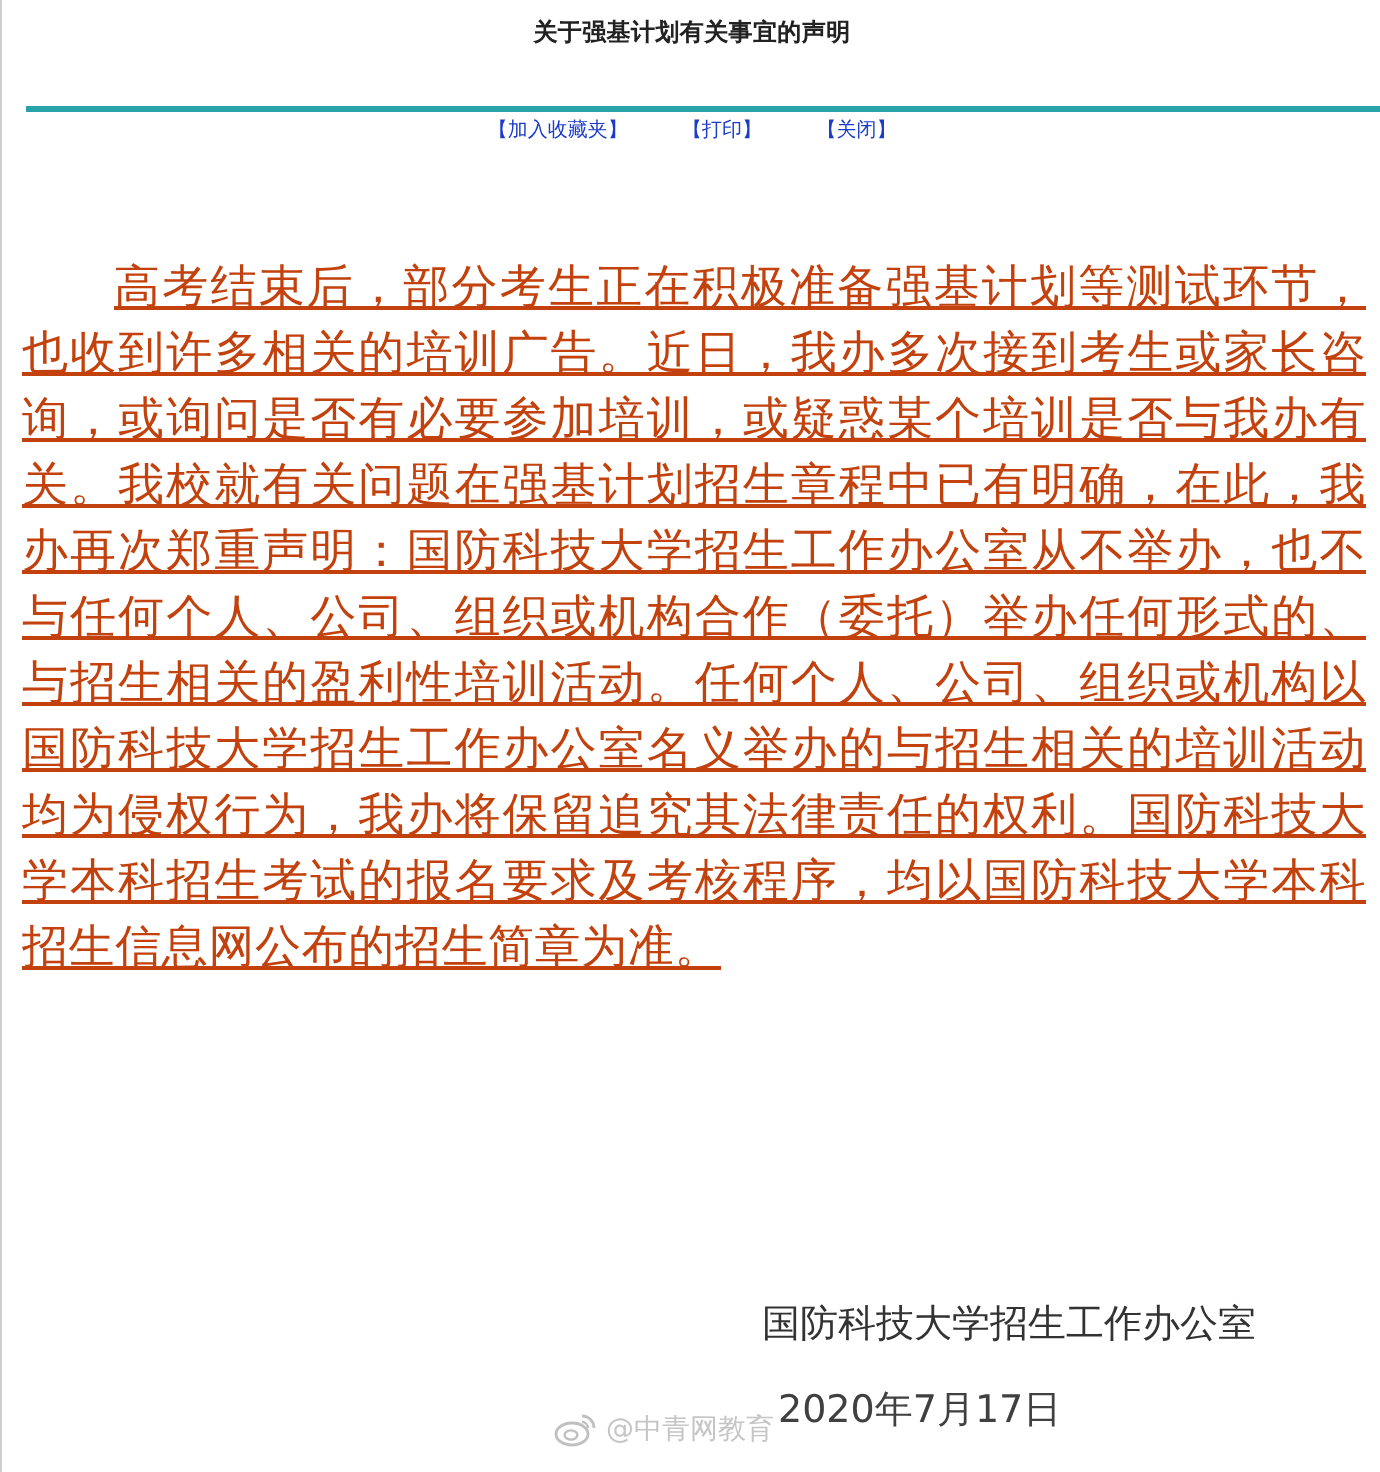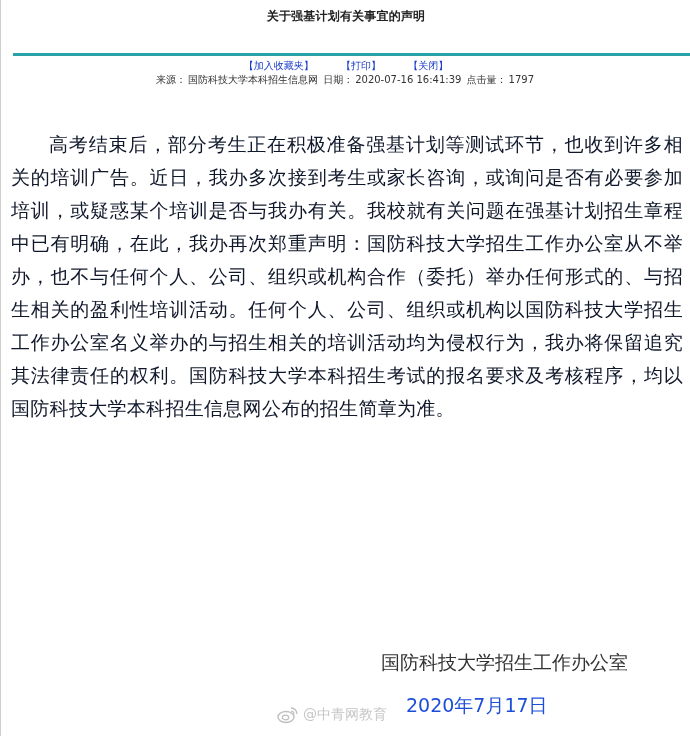--- a/index.html
+++ b/index.html
@@ -66,25 +66,26 @@
     font-size: 10px;
     line-height: 14px;
     color: #333333;
   }
   .meta span { margin-right: 2px; }
   .body-text {
     position: absolute;
     top: 128px;
     left: 10px;
     width: 672px;
-    font-size: 19px;
+    font-size: 23px;
     line-height: 33px;
-    color: #0f172a;
+    color: #c2410c;
     text-align: justify;
     letter-spacing: 0.3px;
+    text-decoration: underline;
   }
   .body-text p {
     margin: 0 0 10px 0;
     text-indent: 2em;
   }
   .closing {
     position: absolute;
     top: 562px;
     left: 48px;
     font-size: 19px;
@@ -95,24 +96,24 @@
     position: absolute;
     top: 646px;
     left: 380px;
     font-size: 19px;
     line-height: 33px;
     color: #333333;
   }
   .sign-date {
     position: absolute;
     top: 689px;
-    left: 405px;
+    left: 388px;
     font-size: 19px;
     line-height: 33px;
-    color: #1d4ed8;
+    color: #404040;
     text-align: center;
   }
   .watermark {
     position: absolute;
     top: 706px;
     left: 276px;
     display: flex;
     gap: 4px;
     font-size: 14px;
     color: rgba(150,150,150,0.55);
@@ -127,25 +128,20 @@
   <div class="title">关于强基计划有关事宜的声明</div>
 
   <div class="divider"></div>
 
   <div class="links">
     <a>【加入收藏夹】</a>
     <a>【打印】</a>
     <a>【关闭】</a>
   </div>
 
-  <div class="meta">
-    <span>来源：</span><span>国防科技大学本科招生信息网</span>
-    <span>日期：</span><span>2020-07-16 16:41:39</span>
-    <span>点击量：</span><span>1797</span>
-  </div>
 
   <div class="body-text">
     <p>高考结束后，部分考生正在积极准备强基计划等测试环节，也收到许多相关的培训广告。近日，我办多次接到考生或家长咨询，或询问是否有必要参加培训，或疑惑某个培训是否与我办有关。我校就有关问题在强基计划招生章程中已有明确，在此，我办再次郑重声明：国防科技大学招生工作办公室从不举办，也不与任何个人、公司、组织或机构合作（委托）举办任何形式的、与招生相关的盈利性培训活动。任何个人、公司、组织或机构以国防科技大学招生工作办公室名义举办的与招生相关的培训活动均为侵权行为，我办将保留追究其法律责任的权利。国防科技大学本科招生考试的报名要求及考核程序，均以国防科技大学本科招生信息网公布的招生简章为准。</p>
   </div>
 
 
   <div class="signature">国防科技大学招生工作办公室</div>
 
   <div class="sign-date">2020年7月17日</div>
 

